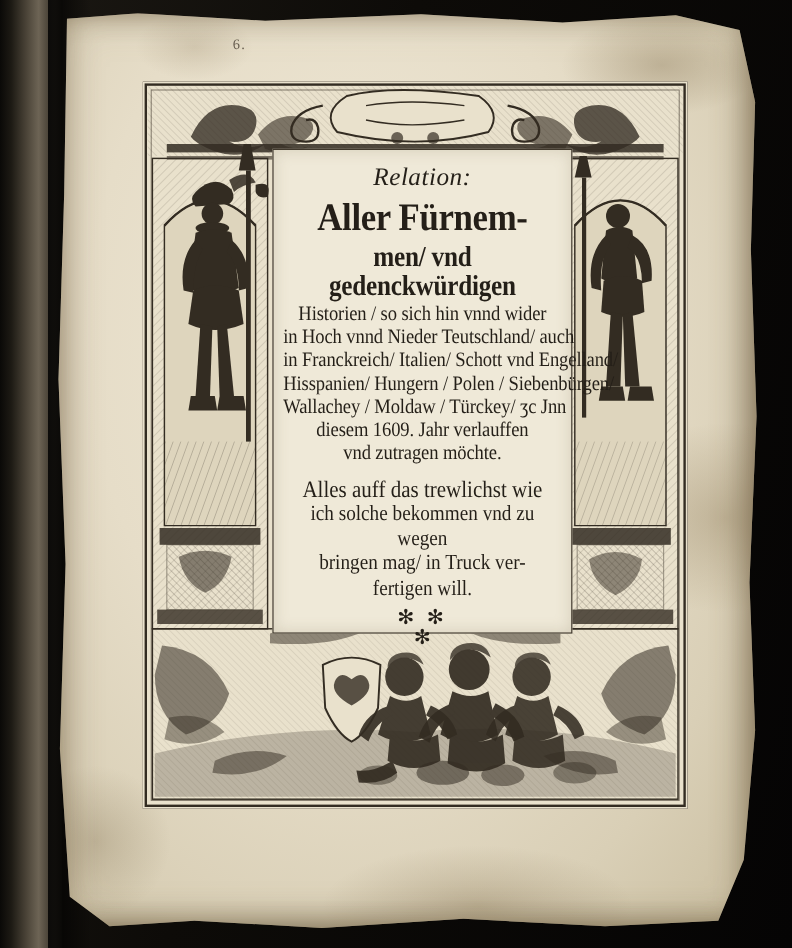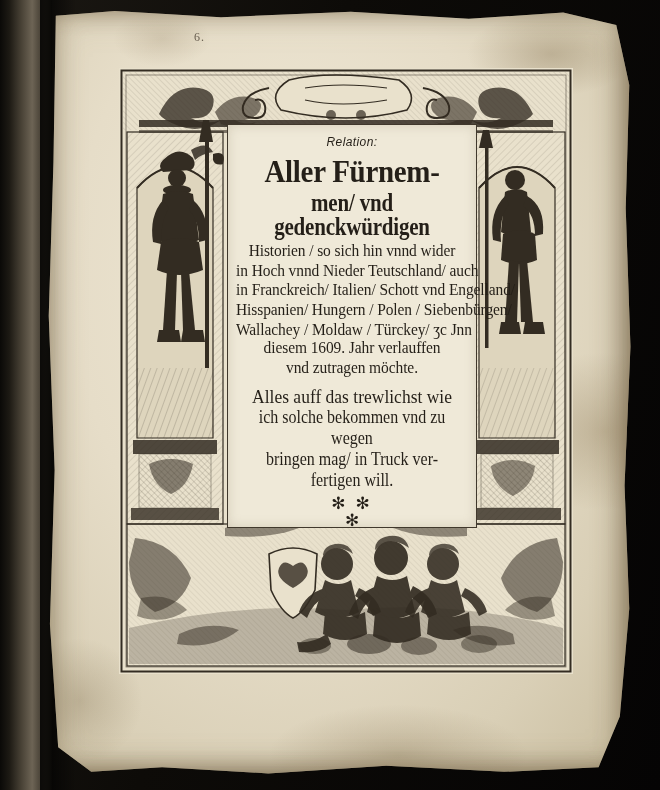--- a/index.html
+++ b/index.html
@@ -149,23 +149,23 @@
     position: absolute;
     left: 8px;
     right: 8px;
     top: 10px;
     bottom: 8px;
     color: #241f18;
     text-align: center;
   }
 
   .t-relation {
-    font-family: Liberation Sans, sans-serif;
+    font-family: Liberation Serif, serif;
     font-style: italic;
-    font-size: 12px;
+    font-size: 21px;
     letter-spacing: 0.4px;
     margin-bottom: 6px;
   }
   .t-headline {
     font-family: "Liberation Serif", serif;
     font-weight: bold;
     font-size: 29px;
     line-height: 0.98;
     letter-spacing: -0.3px;
     transform: scaleY(1.12);

